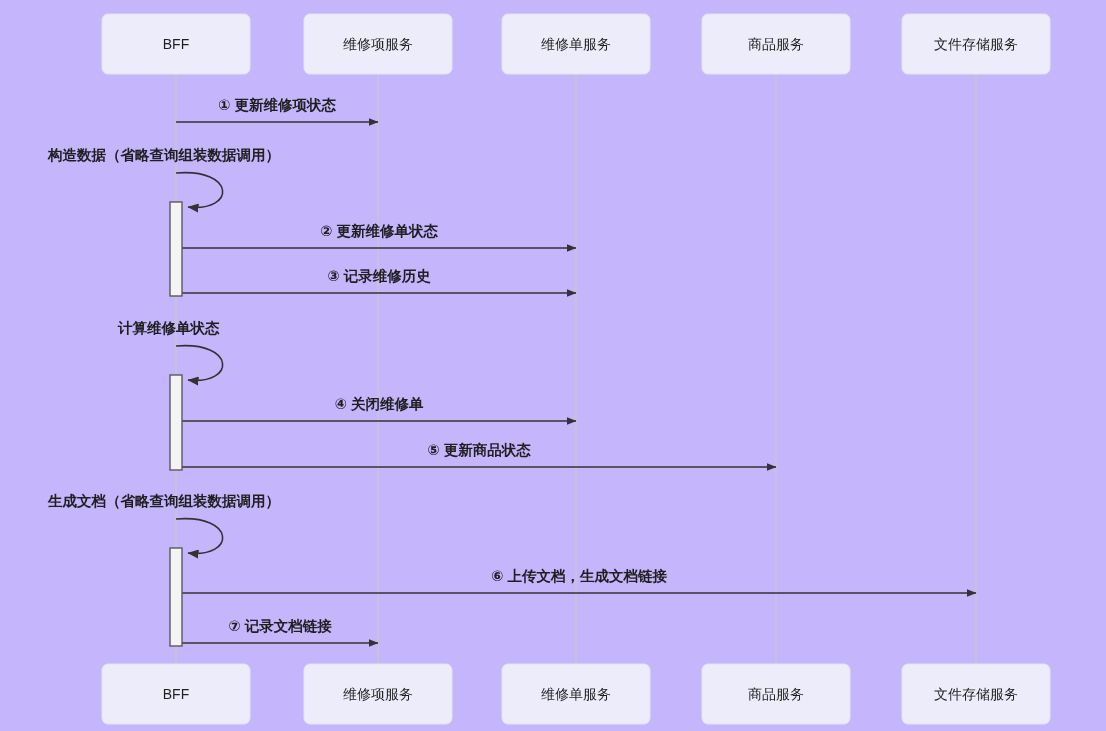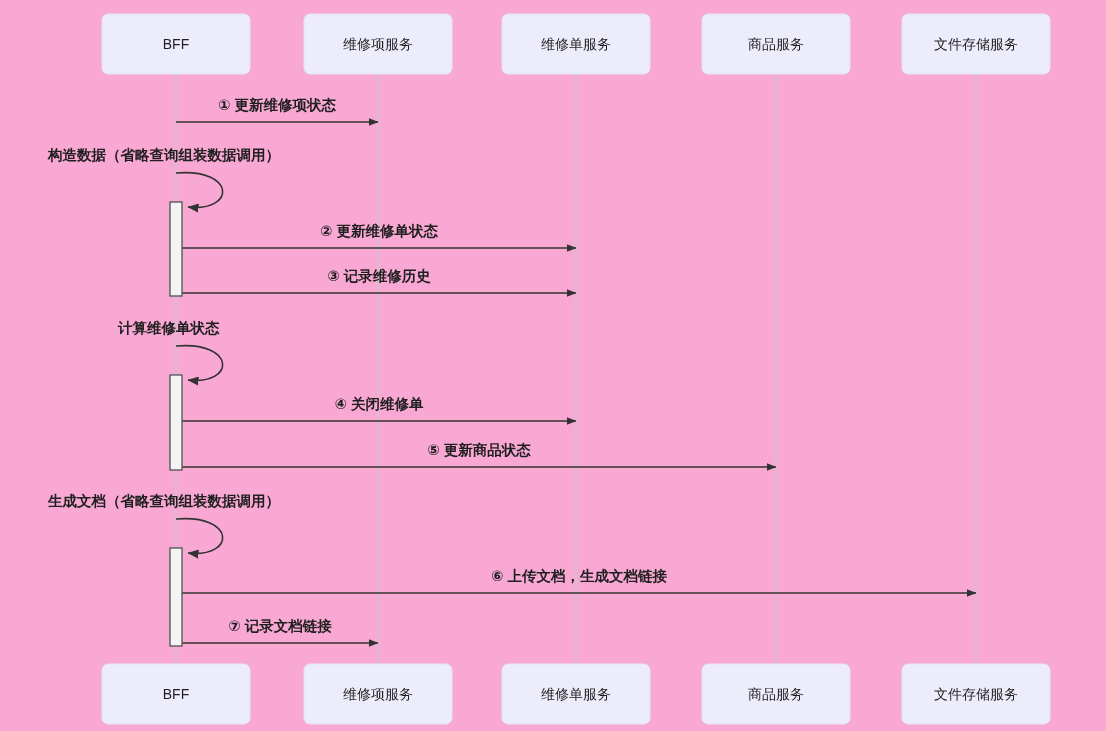--- a/index.html
+++ b/index.html
@@ -10,21 +10,21 @@
   body {
     width: 1106px;
     height: 731px;
     font-family: "Liberation Sans", "DejaVu Sans", sans-serif;
     overflow: hidden;
   }
   #diagram-root {
     position: relative;
     width: 1106px;
     height: 731px;
-    background: #f9a8d4;
+    background: #c4b5fd;
   }
   svg#seq-svg {
     position: absolute;
     left: 0;
     top: 0;
     width: 1106px;
     height: 731px;
     display: block;
   }
   .participant-box {

